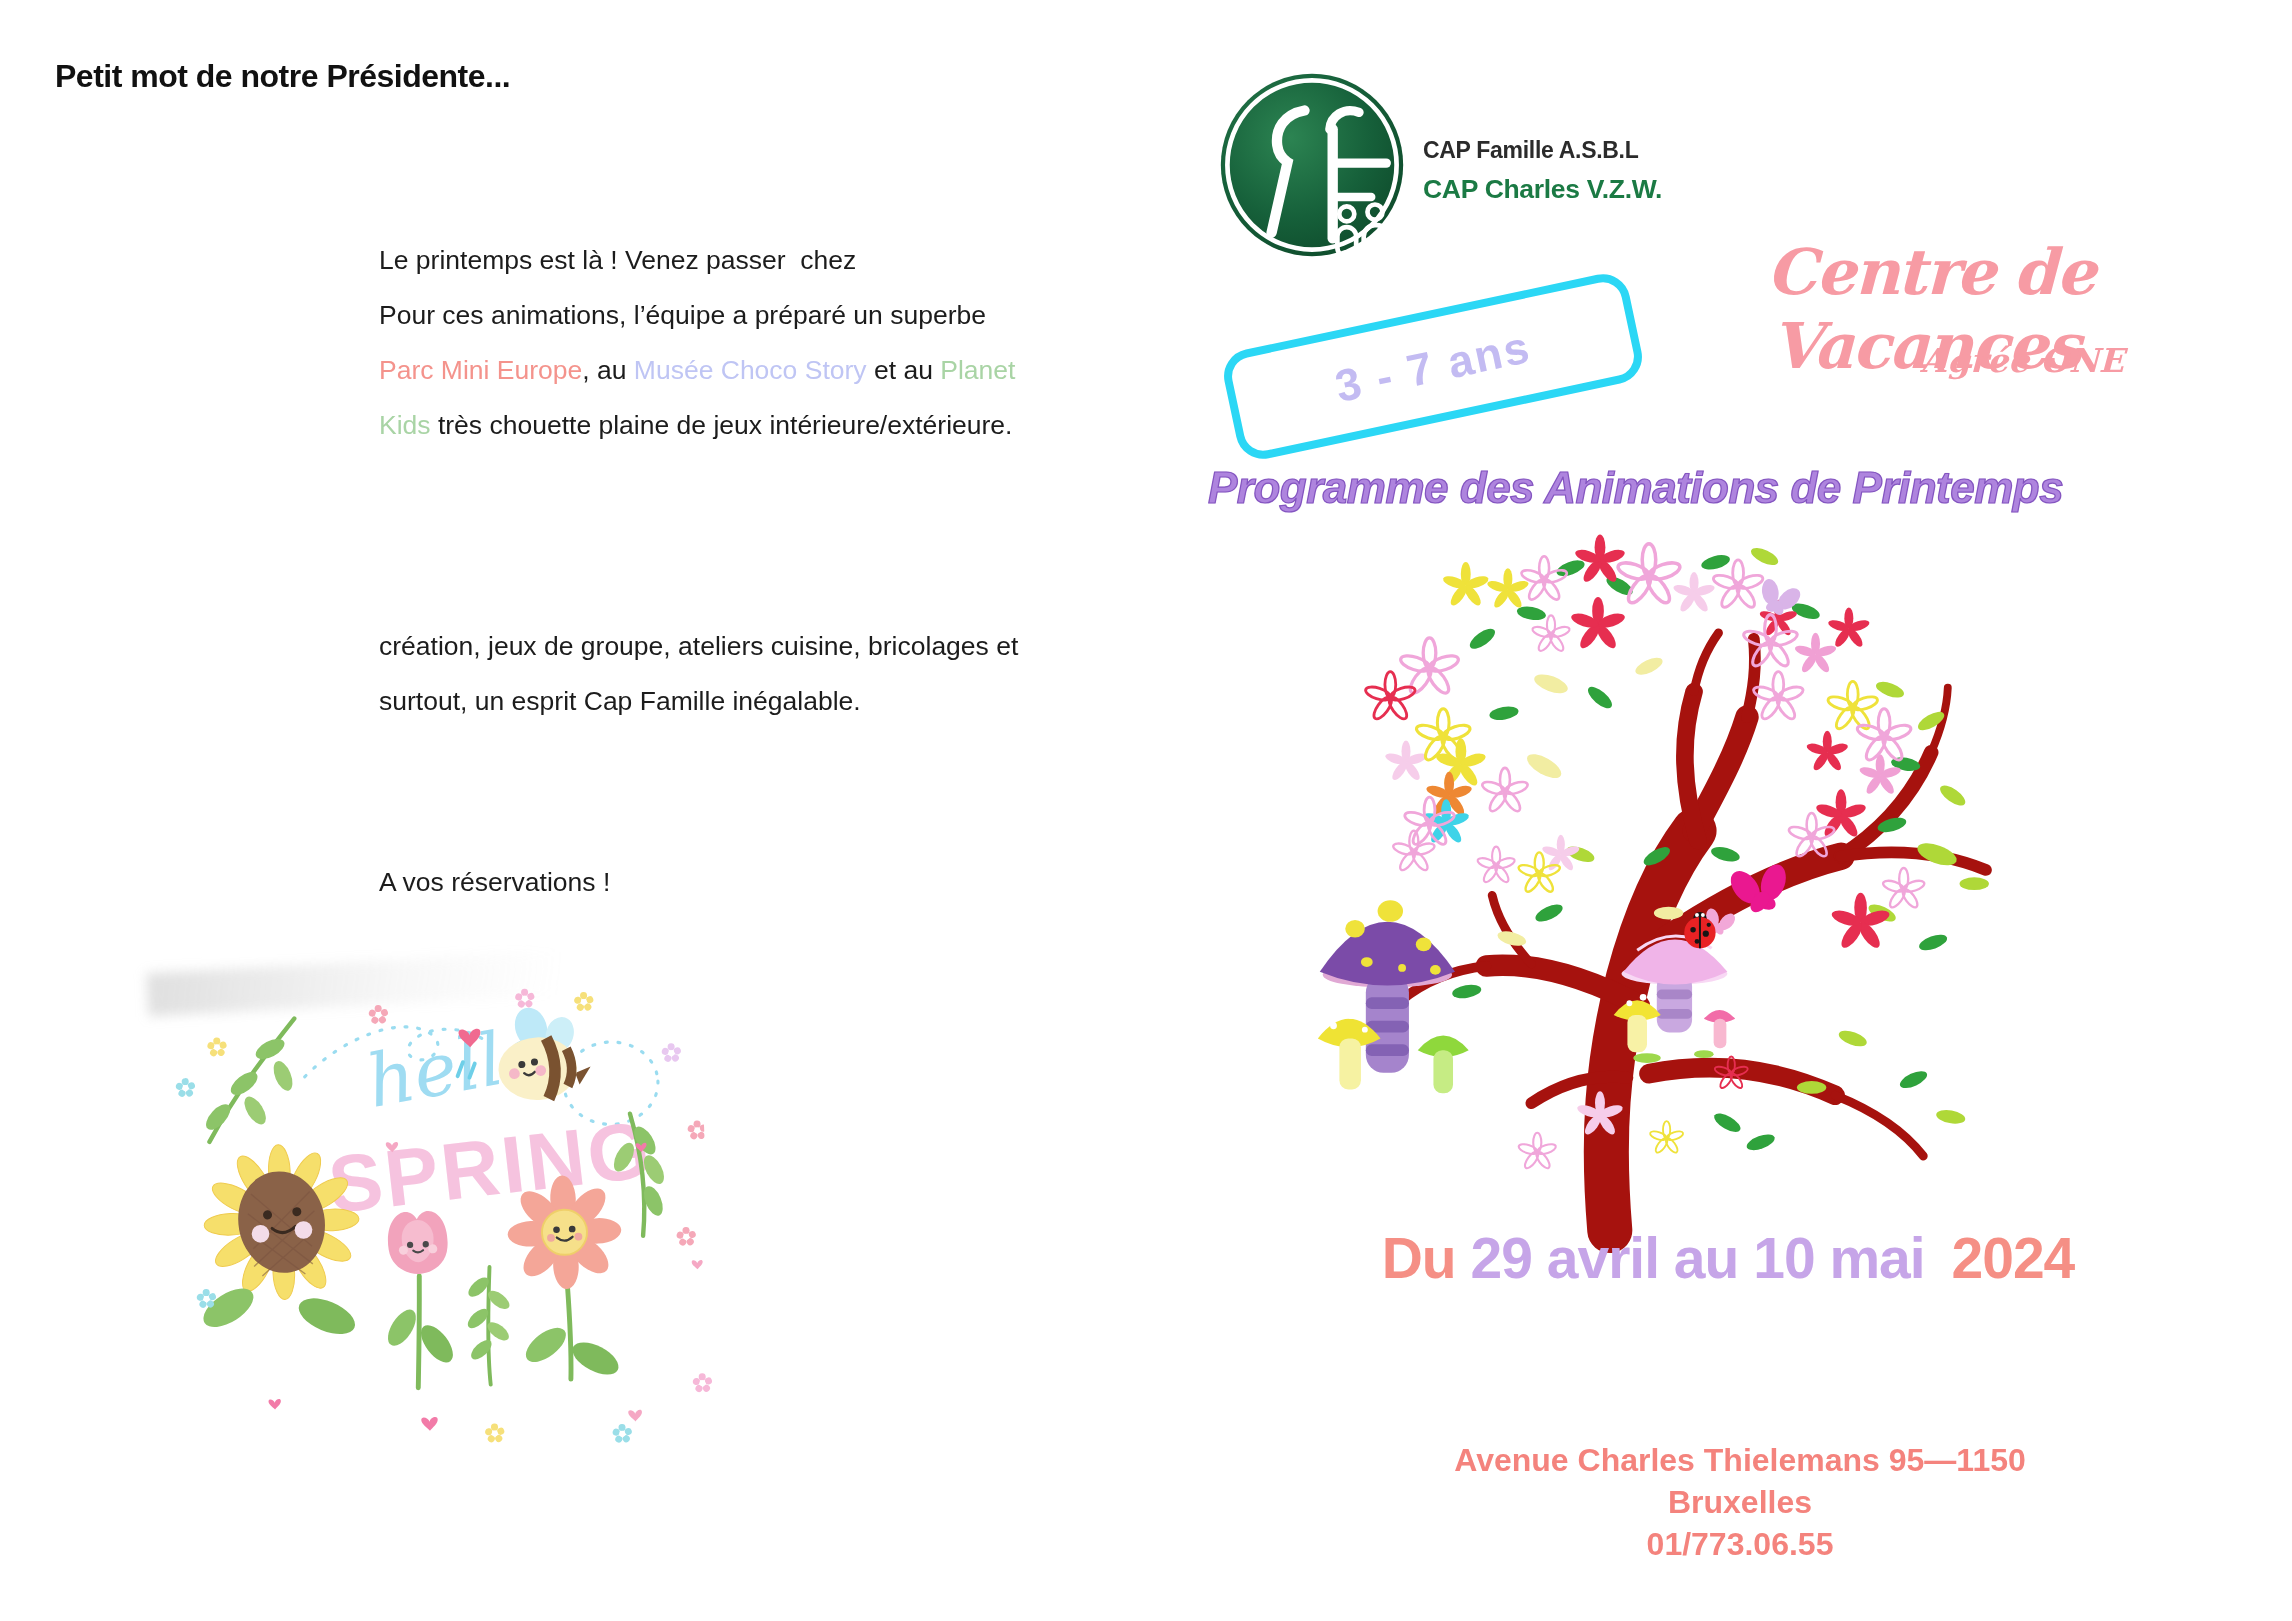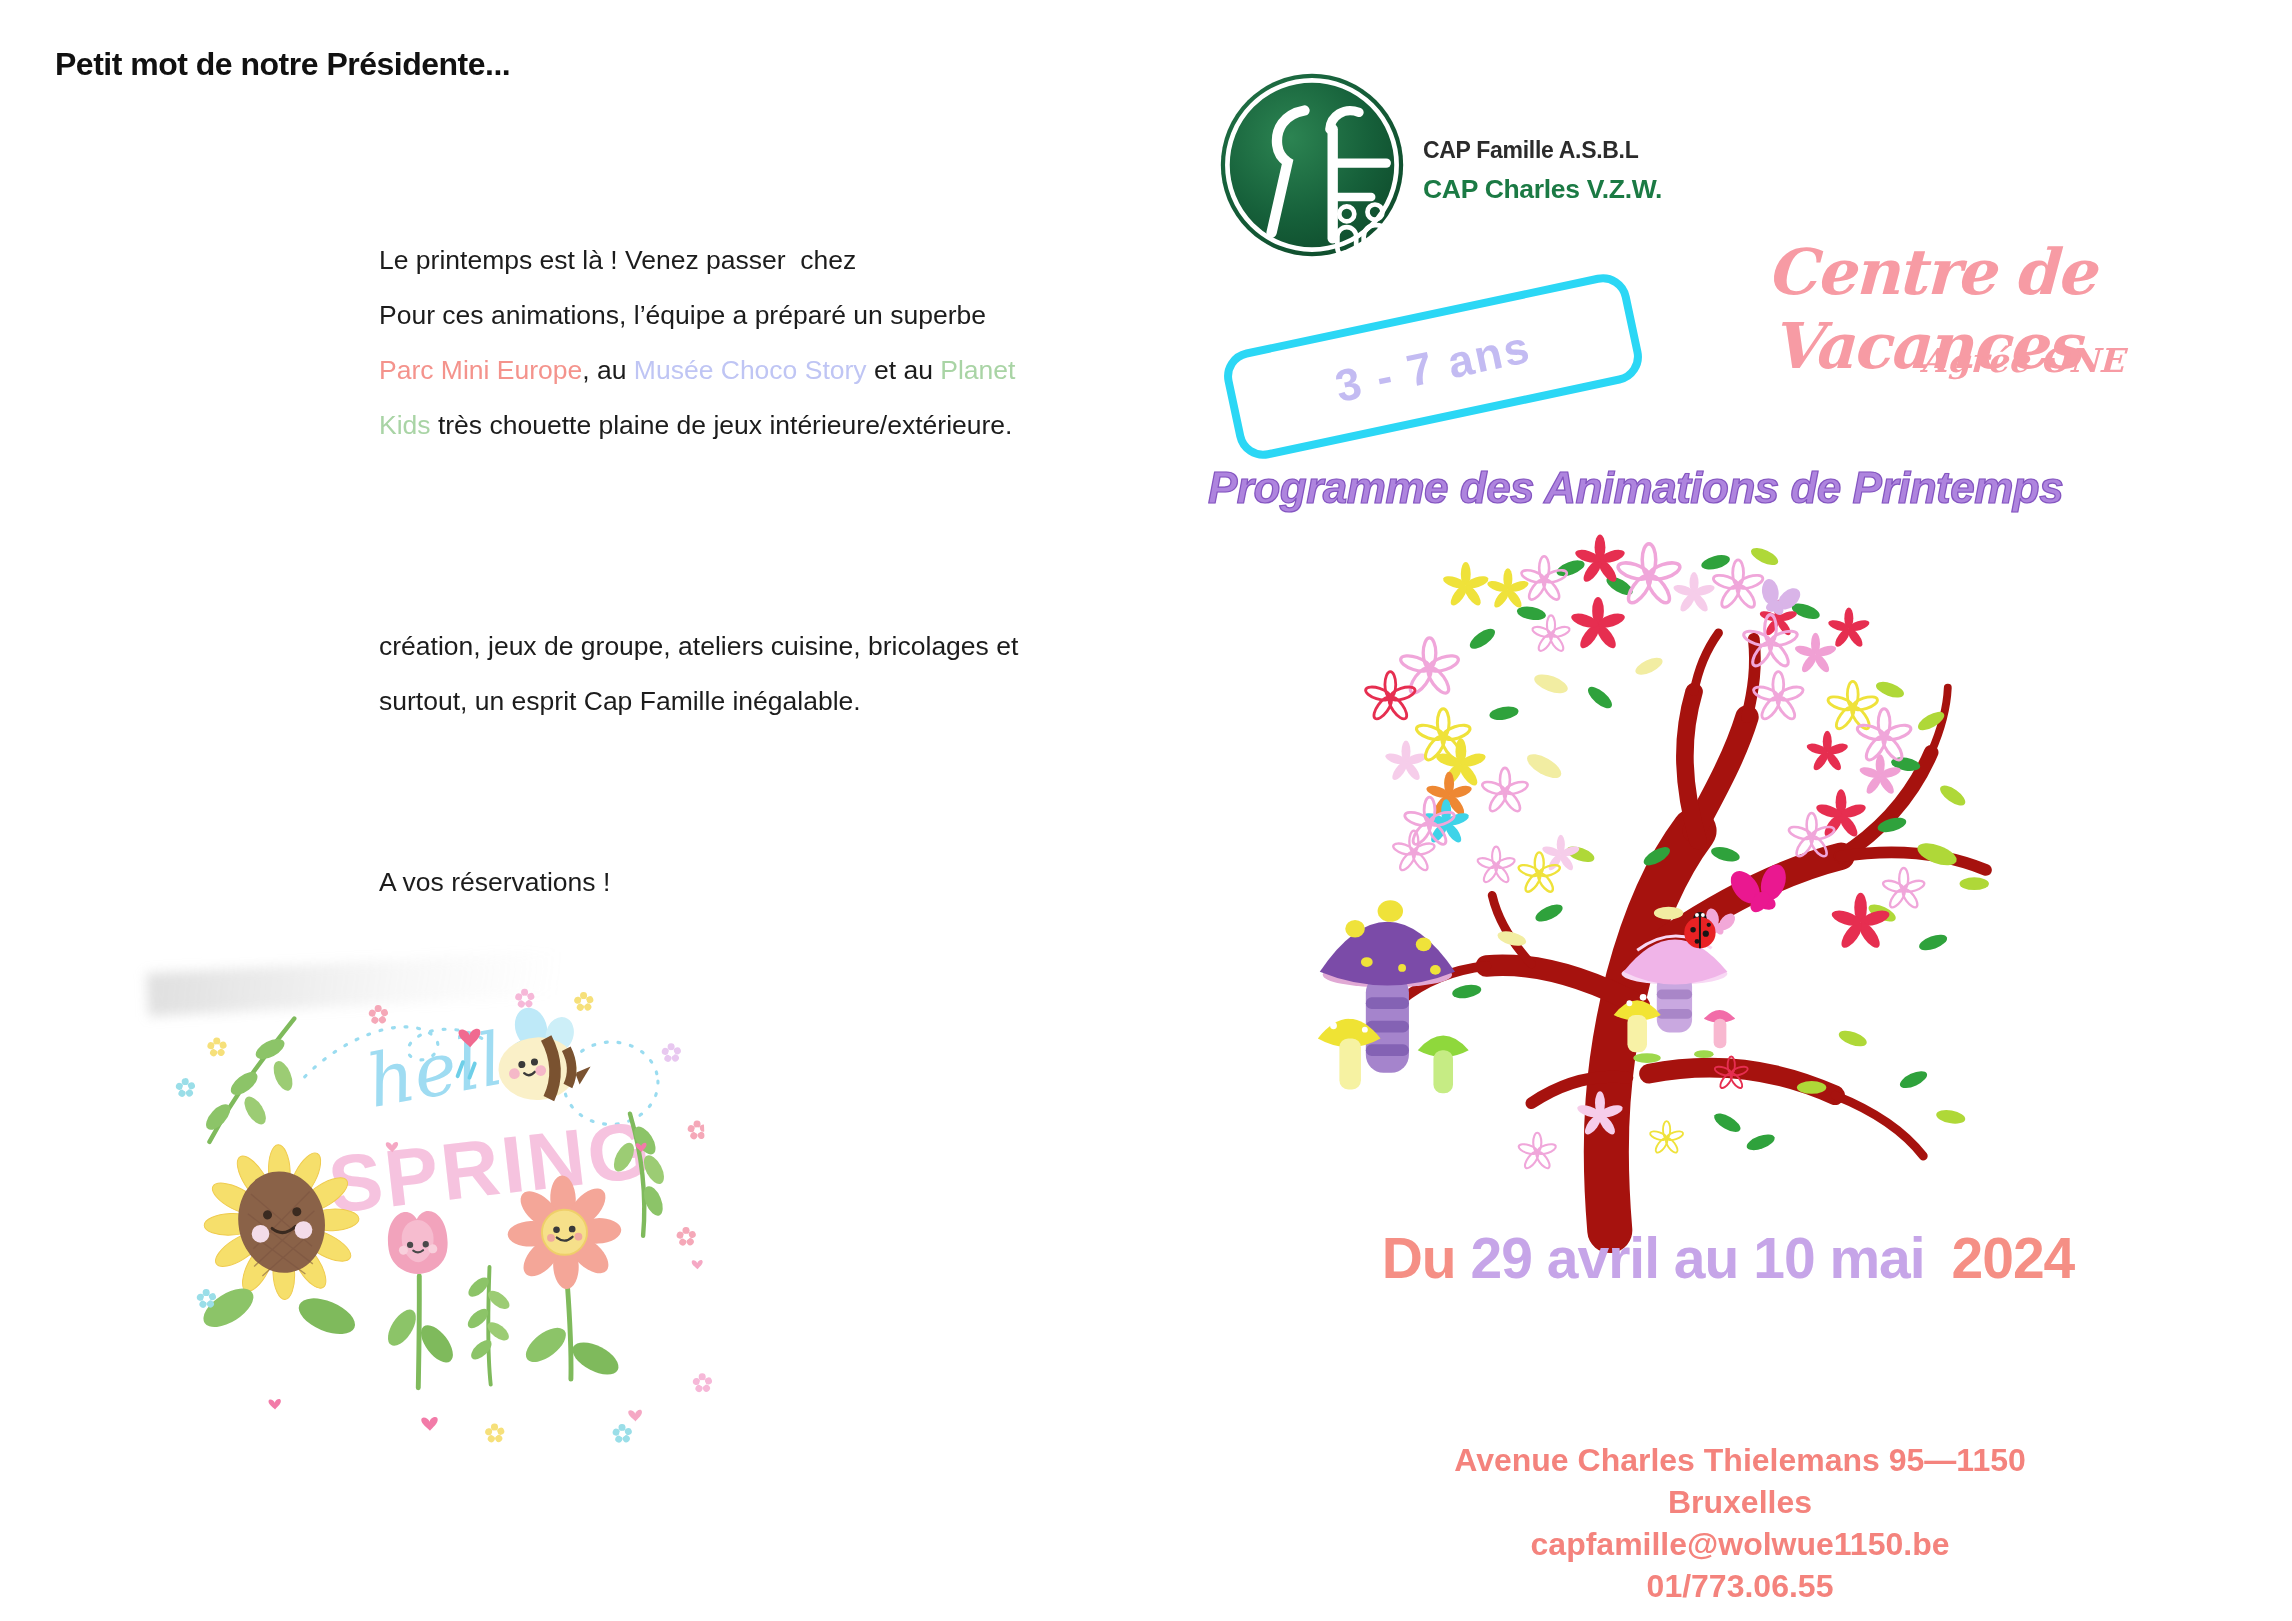--- a/index.html
+++ b/index.html
@@ -1,20 +1,20 @@
 <!DOCTYPE html>
 <html><head>
 <meta charset="utf-8">
 <style>
   html,body{margin:0;padding:0;background:#888;}
   .page{position:relative;width:2293px;height:1621px;background:#ffffff;overflow:hidden;
         font-family:"Liberation Sans",sans-serif;}
   .abs{position:absolute;}
   
-  .title{left:55px;top:46px;font-size:32px;font-weight:700;color:#111;letter-spacing:-0.5px;}
+  .title{left:55px;top:58px;font-size:32px;font-weight:700;color:#111;letter-spacing:-0.5px;}
   .intro,.para2,.cta{left:379px;width:696px;font-size:26.5px;color:#1c1c1c;line-height:55px;}
   .intro{top:233px;}
   .para2{top:619px;}
   .cta{top:855px;}
   .line{white-space:pre-wrap;}
   .c-green{color:#8CBF45;font-weight:700;}
   .c-purple{color:#C49DEA;font-weight:700;}
   .c-salmon{color:#F4938C;}
   .c-peri{color:#BFC5F4;}
   .c-lgreen{color:#A9D4A5;}
@@ -437,18 +437,17 @@
     </g>
   </svg>
 
   <div class="abs date-line">
     <span class="d-salmon">Du </span><span class="d-purple">29 avril au 10 mai </span><span class="d-salmon">2024</span>
   </div>
 
 
   <div class="abs contact">
     <div>Avenue Charles Thielemans 95—1150 Bruxelles</div>
-    <div>capfamille@wolwue1150.be</div>
     <div>01/773.06.55</div>
   </div>
 
 </div>
 
 
 </body></html>

